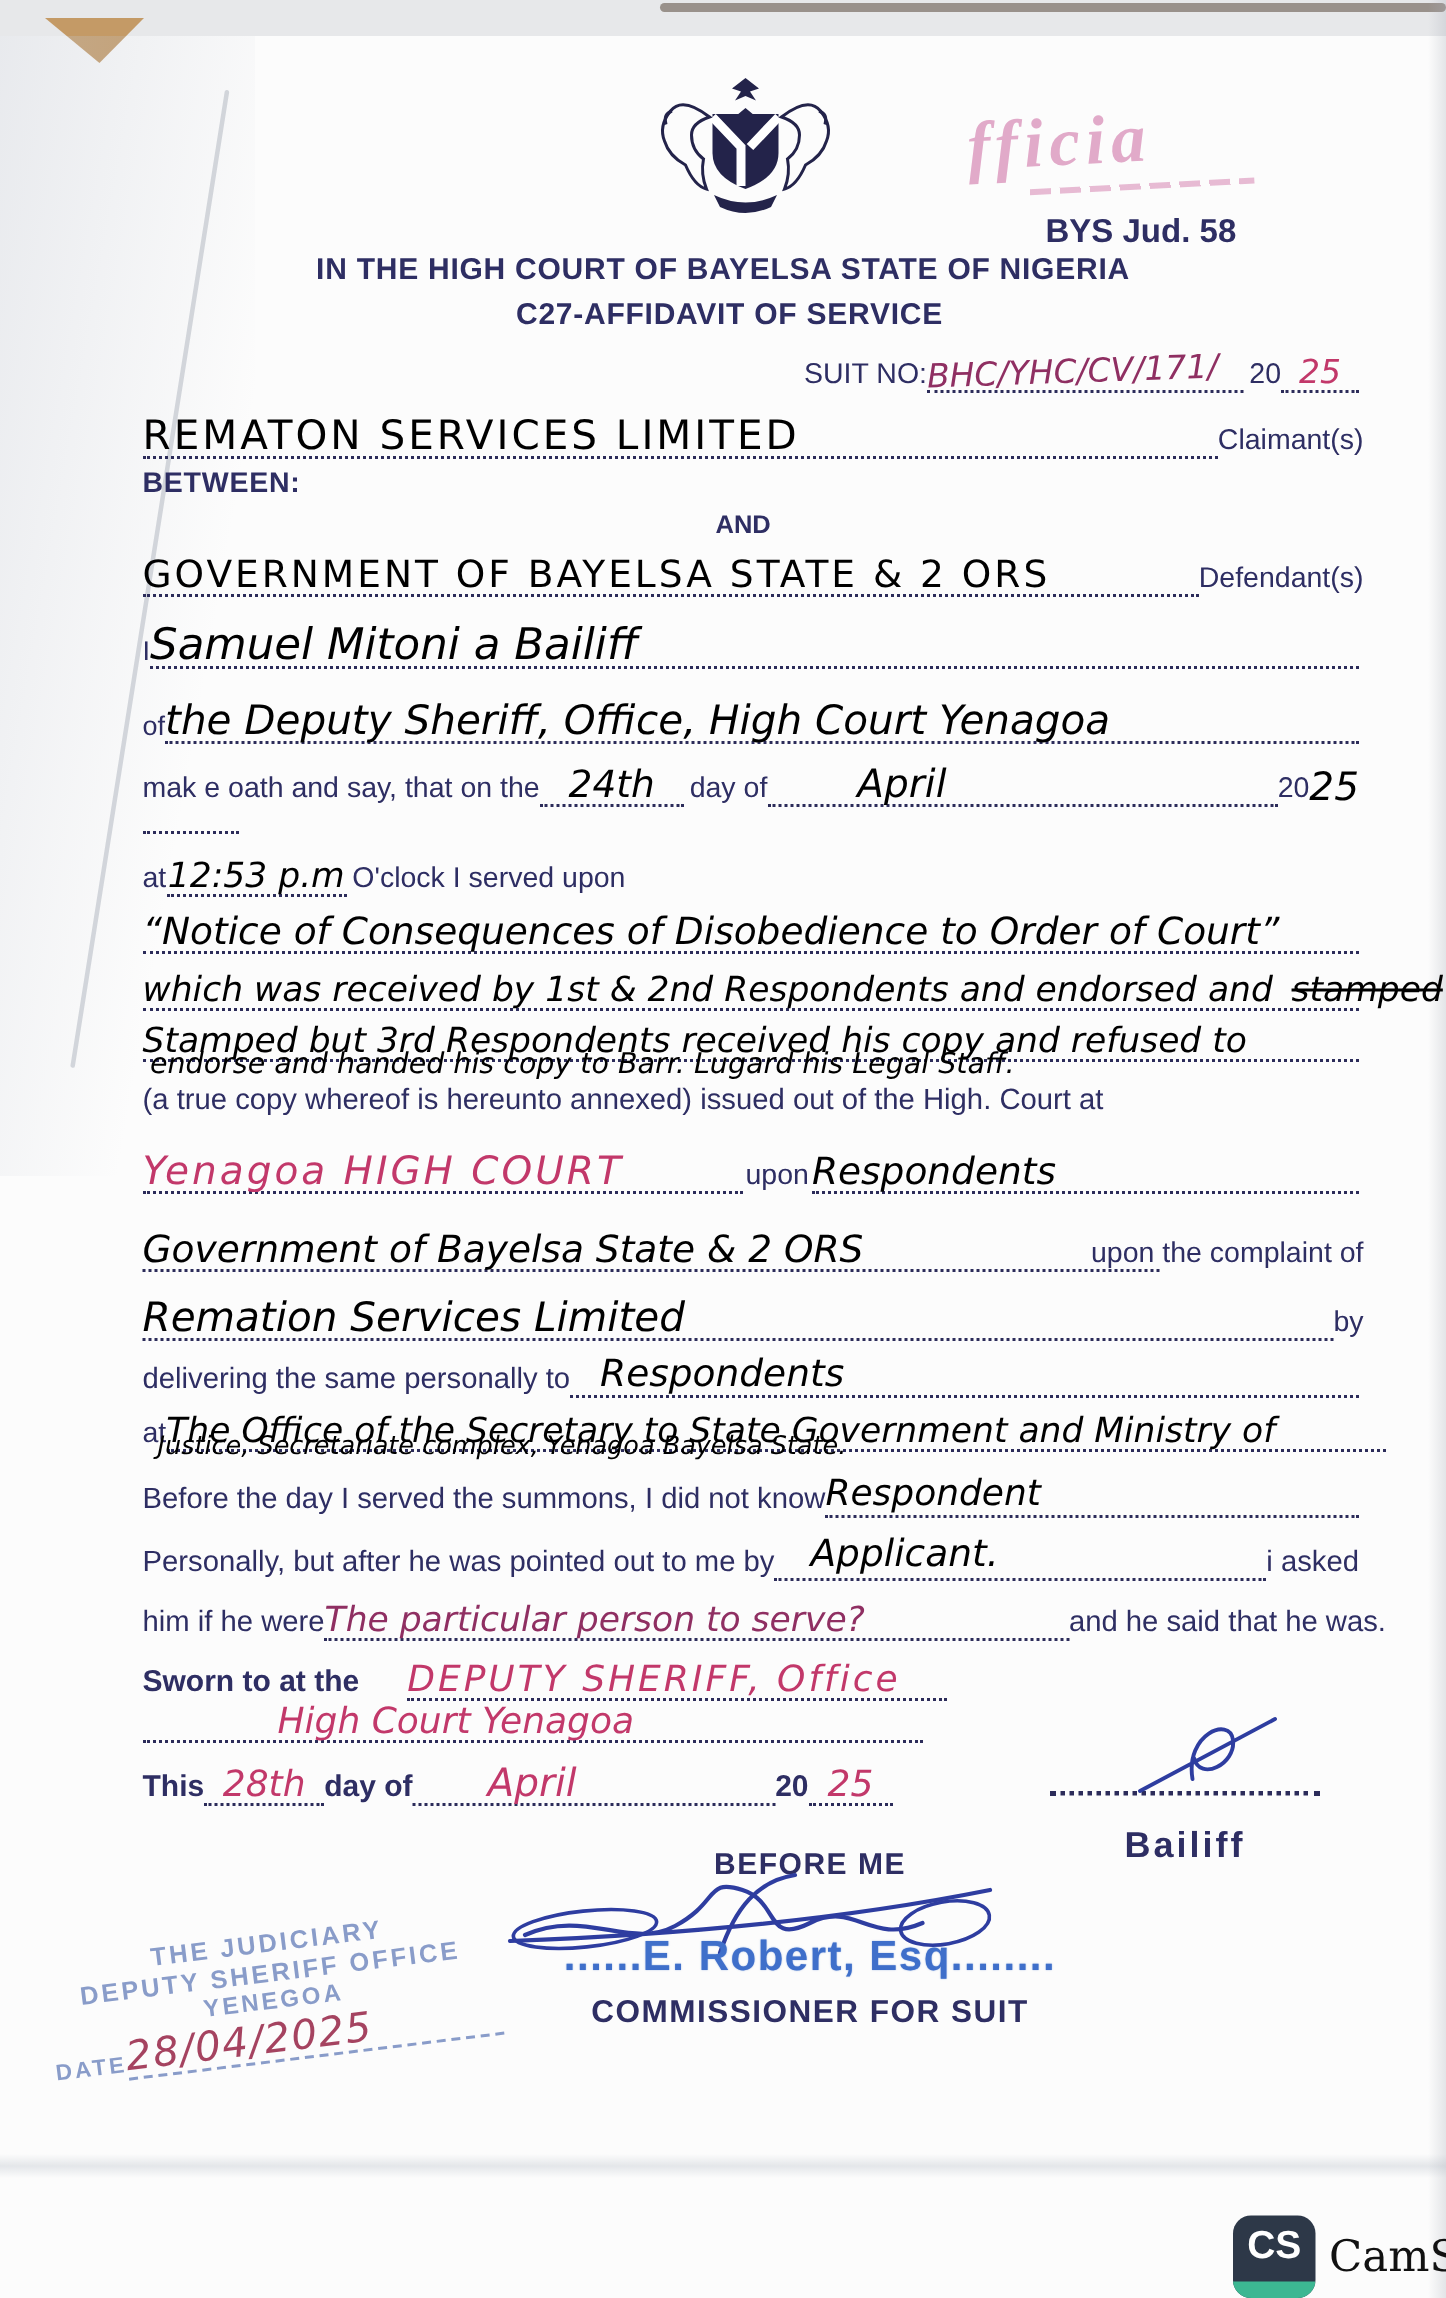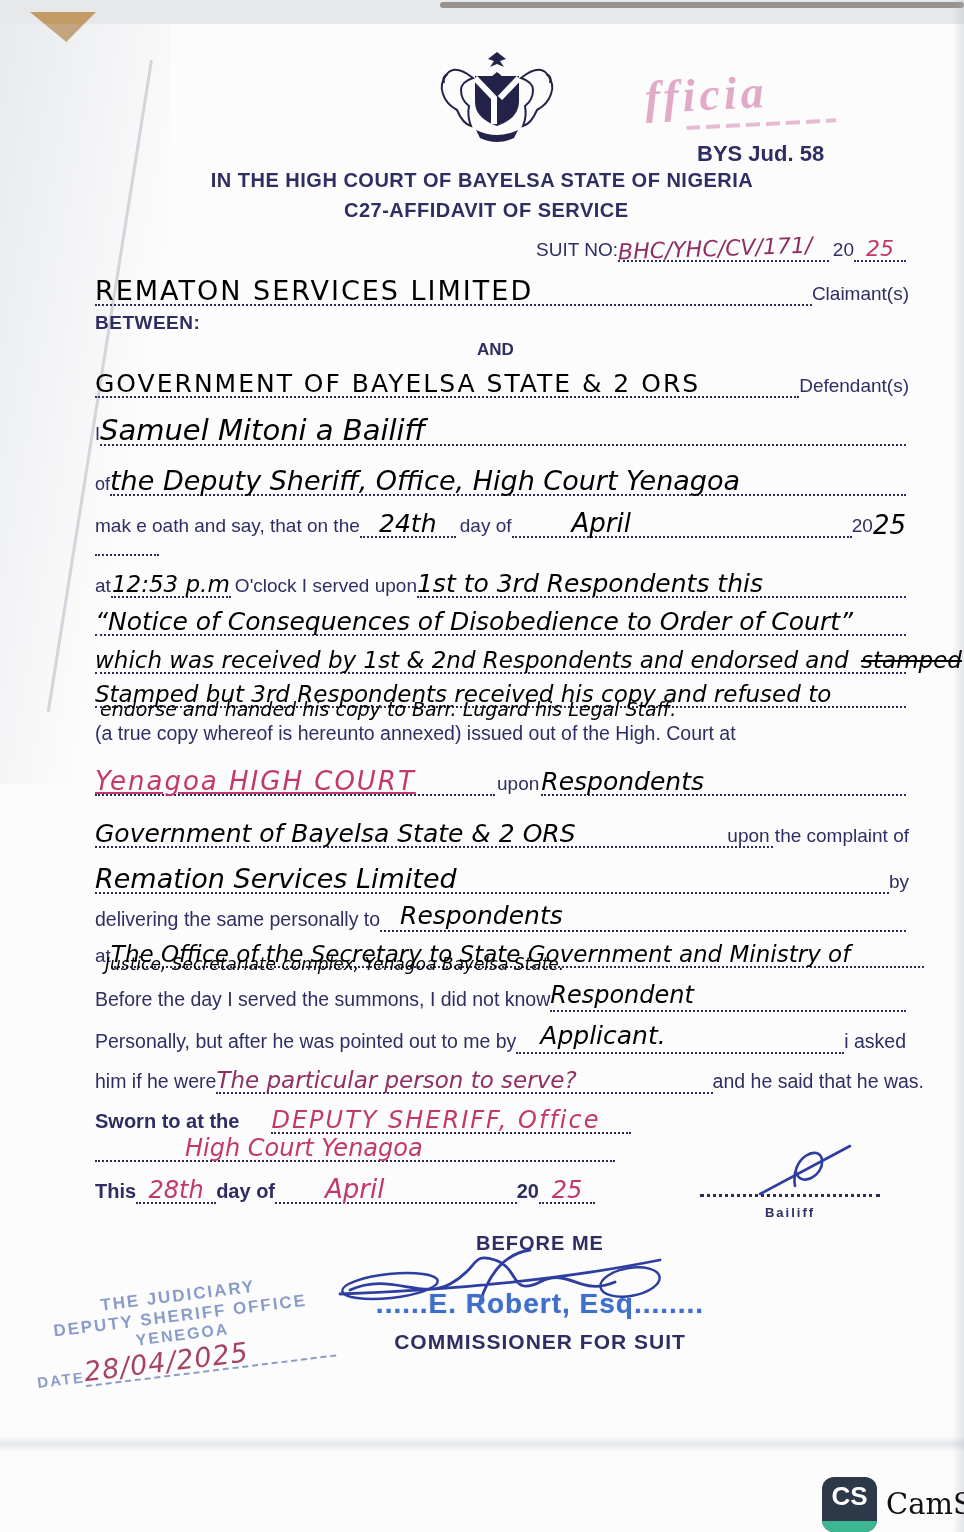--- a/index.html
+++ b/index.html
@@ -141,42 +141,41 @@
     <span class="printed lbl" style="font-size:19px;">20</span>
     <span class="hw blue" style="font-size:26px;">25</span>
   </div>
 
   <div class="stub" style="left:95px;top:540px;width:64px;height:14px;"></div>
 
   <div class="row" style="left:95px;top:558px;right:58px;height:40px;">
     <span class="printed lbl" style="font-size:19px;">at</span>
     <span class="fill" style="flex:0 0 120px;text-align:center;"><span class="hwv hw blue" style="font-size:23px;">12:53 p.m</span></span>
     <span class="printed lbl" style="font-size:19px;margin-left:4px;">O'clock I served upon</span>
-    <span class="fill"><span class="hwv hw blue" style="font-size:25px;">1st to 3rd Respondents this</span></span>
   </div>
 
   <div class="row" style="left:95px;top:598px;right:58px;height:38px;">
     <span class="fill"><span class="hwv hw blue" style="font-size:25px;">“Notice of Consequences of Disobedience to Order of Court”</span></span>
   </div>
 
   <div class="row" style="left:95px;top:636px;right:58px;height:38px;">
     <span class="fill"><span class="hwv hw blue" style="font-size:23px;">which was received by 1st &amp; 2nd Respondents and endorsed and</span>
       <span class="hwv hw blue" style="font-size:23px;text-decoration:line-through;margin-left:8px;">stamped</span></span>
   </div>
 
   <div class="row" style="left:95px;top:676px;right:58px;height:32px;">
     <span class="fill"><span class="hwv hw blue" style="font-size:23px;">Stamped but 3rd Respondents received his copy and refused to</span></span>
   </div>
 
   <div class="hw blue" style="position:absolute;left:100px;top:700px;font-size:19px;">endorse and handed his copy to Barr. Lugard his Legal Staff.</div>
 
   <div class="printed" style="position:absolute;left:95px;top:722px;font-size:19.5px;">(a true copy whereof is hereunto annexed) issued out of the High. Court at</div>
 
   <div class="row" style="left:95px;top:752px;right:58px;height:44px;">
-    <span class="fill" style="flex:0 0 400px;"><span class="hwv hw red caps" style="font-size:26px;font-style:italic;text-decoration:underline;">Yenagoa HIGH COURT</span></span>
+    <span class="fill" style="flex:0 0 400px;"><span class="hwv hw red caps" style="font-size:26px;font-style:italic;">Yenagoa HIGH COURT</span></span>
     <span class="printed lbl" style="font-size:19px;margin:0 2px;">upon</span>
     <span class="fill"><span class="hwv hw blue" style="font-size:25px;">Respondents</span></span>
   </div>
 
   <div class="row" style="left:95px;top:804px;right:55px;height:44px;">
     <span class="fill"><span class="hwv hw blue" style="font-size:25px;">Government of Bayelsa State &amp; 2 ORS</span></span>
     <span class="printed lbl" style="font-size:19px;margin-left:-46px;">upon the complaint of</span>
   </div>
 
   <div class="row" style="left:95px;top:850px;right:55px;height:44px;">
@@ -227,21 +226,21 @@
     <span class="fill"><span class="hwv hw red" style="font-size:26px;margin-left:50px;">April</span></span>
     <span class="printed lbl b" style="font-size:20px;">20</span>
     <span class="fill" style="flex:0 0 56px;text-align:center;"><span class="hwv hw red" style="font-size:24px;">25</span></span>
   </div>
 
   <div style="position:absolute;left:700px;top:1136px;width:190px;">
     <svg width="190" height="64" viewBox="0 0 190 64">
       <path d="M95 50 C90 20 120 8 122 24 C124 40 100 52 96 36 M60 58 L150 10" stroke="#2e3da0" stroke-width="2.6" fill="none" stroke-linecap="round"></path>
     </svg>
     <div style="border-bottom:3px dotted #2c2c5a;width:180px;margin-top:-6px;"></div>
-    <div class="printed b" style="font-size:13px;letter-spacing:2px;margin-top:8px;text-align:center;width:180px;">Bailiff</div>
+    <div class="printed b" style="font-size:24px;letter-spacing:2px;margin-top:20px;text-align:center;width:180px;">Bailiff</div>
   </div>
 
   <div class="printed b" style="position:absolute;left:380px;top:1232px;width:320px;text-align:center;font-size:20px;letter-spacing:1px;">BEFORE ME</div>
 
   <svg style="position:absolute;left:330px;top:1242px;" width="430" height="70" viewBox="0 0 430 70">
     <path d="M20 48 C60 30 90 58 120 42 C150 26 140 10 165 18 C190 26 180 55 210 40 C240 25 250 55 285 40
              M150 60 C160 30 175 12 200 8 M10 52 C120 48 230 38 330 18" stroke="#2e3da0" stroke-width="2.8" fill="none" stroke-linecap="round"></path>
     <ellipse cx="60" cy="44" rx="48" ry="12" stroke="#2e3da0" stroke-width="2.4" fill="none" transform="rotate(-6 60 44)"></ellipse>
     <ellipse cx="300" cy="40" rx="30" ry="14" stroke="#2e3da0" stroke-width="2.4" fill="none" transform="rotate(-10 300 40)"></ellipse>
   </svg>

